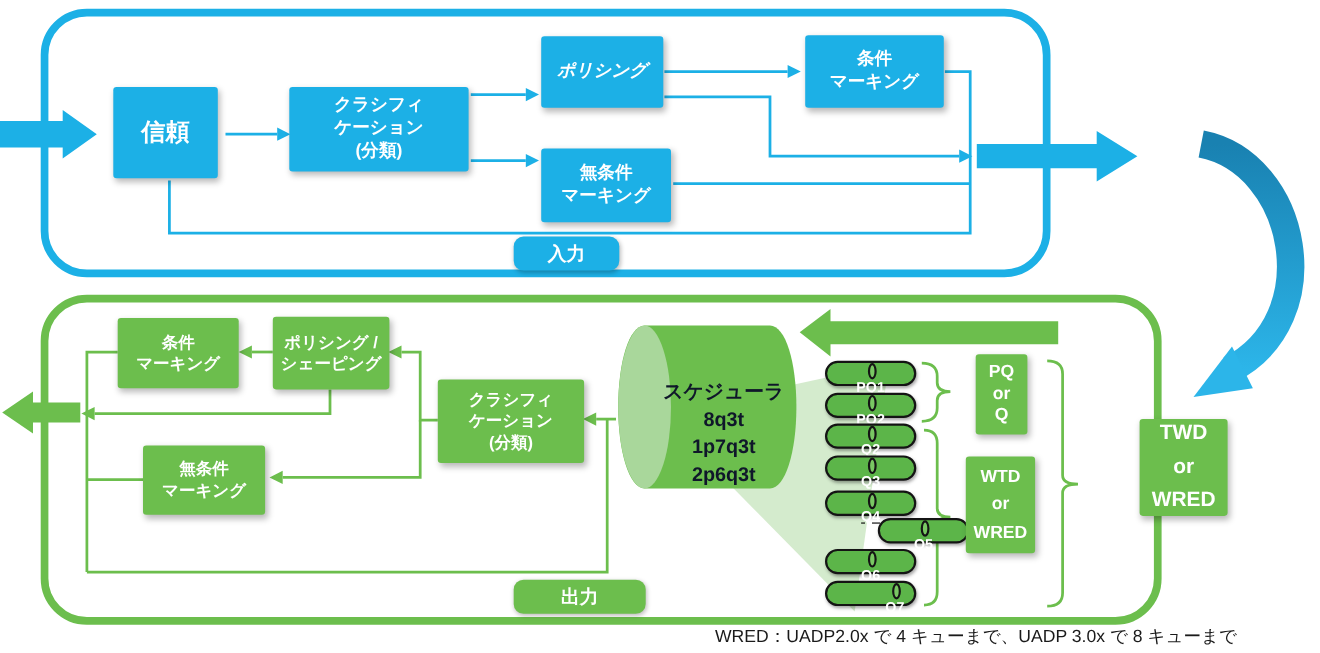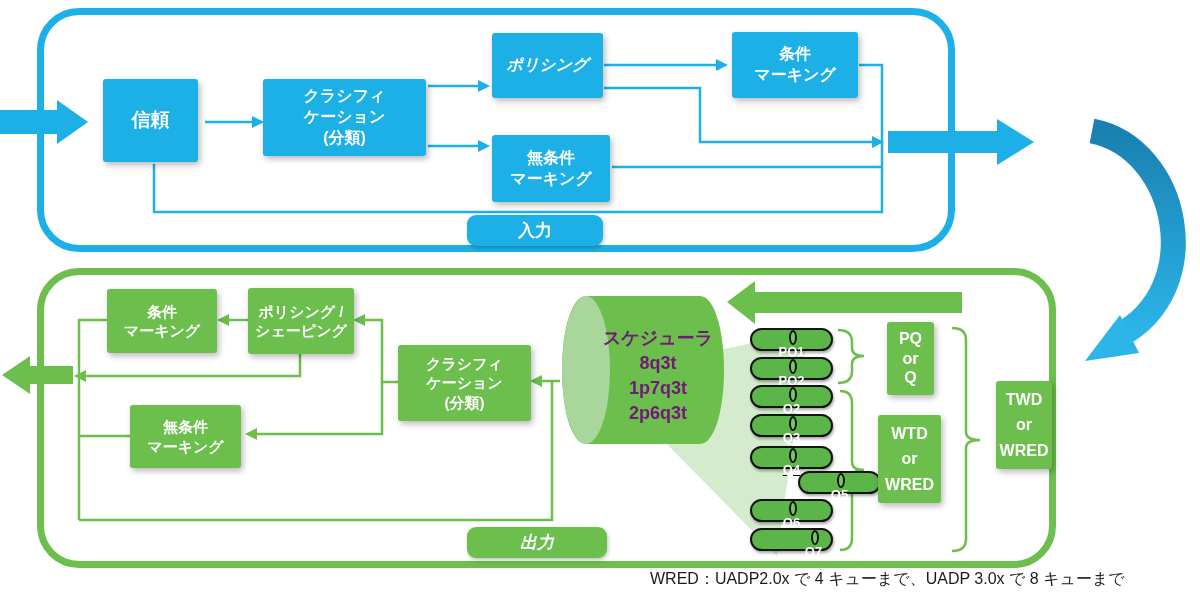--- a/index.html
+++ b/index.html
@@ -19,22 +19,22 @@
   .box.cyan{background:#1CB0E6;}
   .box.green{background:#6CBE4D;}
   .tag{
     position:absolute;display:flex;align-items:center;justify-content:center;
     color:#fff;font-weight:bold;font-size:17px;border-radius:9px;
     box-shadow:1px 2px 4px rgba(0,0,0,0.25);
   }
   .tag.cyan{background:#1CB0E6;}
   .tag.green{background:#6CBE4D;}
   .schedtext{
-    position:absolute;left:592px;top:326px;width:132px;
-    color:#701a75;font-weight:bold;text-align:center;font-size:18px;line-height:25px;
+    position:absolute;left:592px;top:344px;width:132px;
+    color:#0f172a;font-weight:bold;text-align:center;font-size:18px;line-height:25px;
   }
   .pill{
     position:absolute;left:750px;width:83px;height:23px;box-sizing:border-box;
     background:#5CB549;border:2px solid #141414;border-radius:12px;
     display:flex;align-items:center;box-shadow:1px 2px 3px rgba(0,0,0,0.35);flex-direction:column;
   }
   .pill-cap{
     flex:none;width:8px;height:15px;margin-left:2px;box-sizing:border-box;
     border:2px solid #141414;border-radius:50%;background:#79C763;
   }
@@ -98,41 +98,41 @@
     <polygon points="229,314 217,320 229,326" fill="#6CBE4D"></polygon>
     <path class="gwire" d="M300,354 V376 H86"></path>
     <polygon points="86,370 74,376 86,382" fill="#6CBE4D"></polygon>
     <path class="gwire" d="M130,436 H79"></path>
 
     <path class="brace" d="M838,330 Q852,330 852,342 V348 Q852,356 864,356 Q852,356 852,364 V371 Q852,383 838,383"></path>
     <path class="brace" d="M840,391 Q852,391 852,403 V462 Q852,470 864,470 Q852,470 852,478 V538 Q852,550 840,550"></path>
     <path class="brace" d="M952,328 Q966,328 966,340 V432 Q966,440 980,440 Q966,440 966,448 V539 Q966,551 952,551"></path>
   </svg>
 
-  <div class="box cyan" style="left:103px;top:79px;width:95px;height:83px;font-size:19px;">信頼</div>
+  <div class="box cyan" style="left:103px;top:79px;width:95px;height:83px;font-size:22px;">信頼</div>
   <div class="box cyan" style="left:263px;top:79px;width:163px;height:77px;font-size:16px;">クラシフィ
 ケーション
 (分類)</div>
   <div class="box cyan" style="left:492px;top:33px;width:111px;height:65px;font-size:16px;font-style:italic;">ポリシング</div>
   <div class="box cyan" style="left:492px;top:135px;width:118px;height:67px;font-size:16px;">無条件
 マーキング</div>
   <div class="box cyan" style="left:732px;top:32px;width:126px;height:66px;font-size:16px;">条件
 マーキング</div>
-  <div class="tag cyan" style="left:467px;top:215px;width:136px;height:31px;">入力</div>
+  <div class="tag cyan" style="left:467px;top:215px;width:96px;height:31px;">入力</div>
 
   <div class="box green" style="left:107px;top:289px;width:110px;height:64px;font-size:15px;">条件
 マーキング</div>
   <div class="box green" style="left:248px;top:288px;width:106px;height:66px;font-size:15px;">ポリシング /
 シェーピング</div>
   <div class="box green" style="left:130px;top:405px;width:111px;height:63px;font-size:15px;">無条件
 マーキング</div>
   <div class="box green" style="left:398px;top:345px;width:133px;height:76px;font-size:15px;">クラシフィ
 ケーション
 (分類)</div>
-  <div class="tag green" style="left:467px;top:527px;width:140px;height:31px;font-style:italic;">出力</div>
+  <div class="tag green" style="left:467px;top:527px;width:120px;height:31px;">出力</div>
 
   <div class="schedtext">
     <div>スケジューラ</div>
     <div>8q3t</div>
     <div>1p7q3t</div>
     <div>2p6q3t</div>
   </div>
 
   <div class="pill" style="top:328px;">
     <span class="pill-cap"></span>
@@ -166,19 +166,19 @@
     <span class="pill-cap"></span>
     <span class="pill-label">Q7</span>
     </div>
 
   <div class="box green" style="left:887px;top:322px;width:47px;height:73px;font-size:16px;line-height:1.22;">PQ
 or
 Q</div>
   <div class="box green" style="left:878px;top:415px;width:63px;height:88px;font-size:16px;line-height:1.6;">WTD
 or
 WRED</div>
-  <div class="box green" style="left:996px;top:381px;width:56px;height:88px;font-size:16px;line-height:1.6;">TWD
+  <div class="box green" style="left:1036px;top:381px;width:80px;height:88px;font-size:19px;line-height:1.6;">TWD
 or
 WRED</div>
 
   <div class="caption">WRED：UADP2.0x で 4 キューまで、UADP 3.0x で 8 キューまで</div>
 
 </div>
 
 </body></html>

